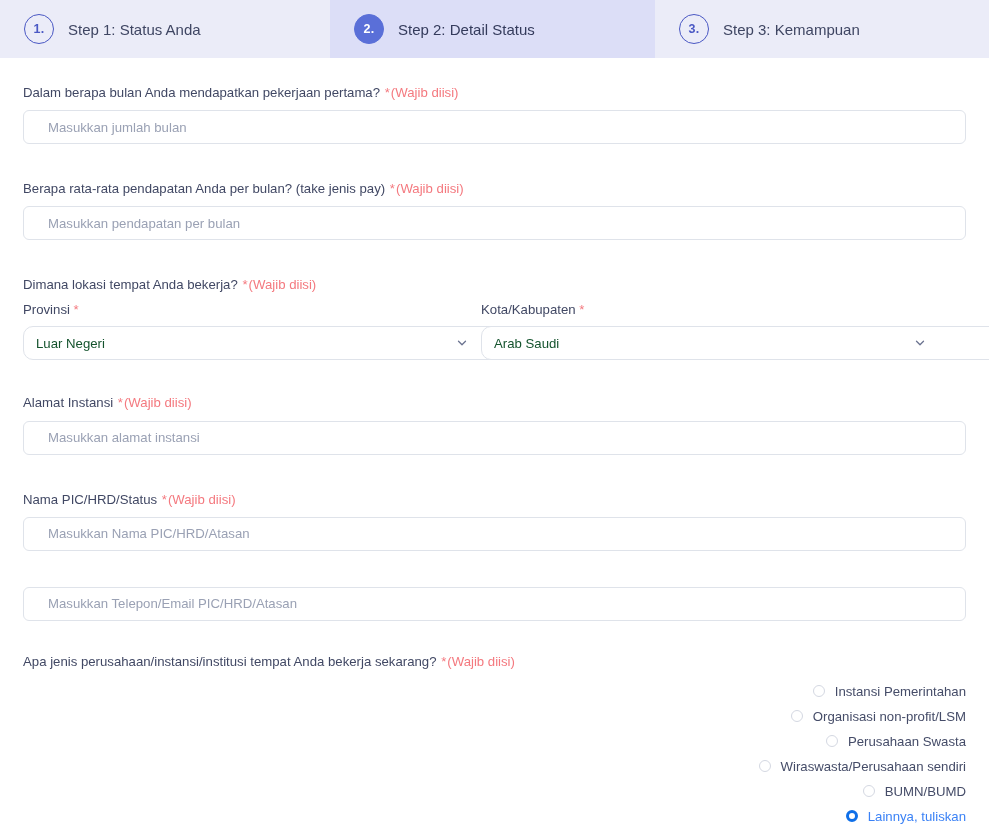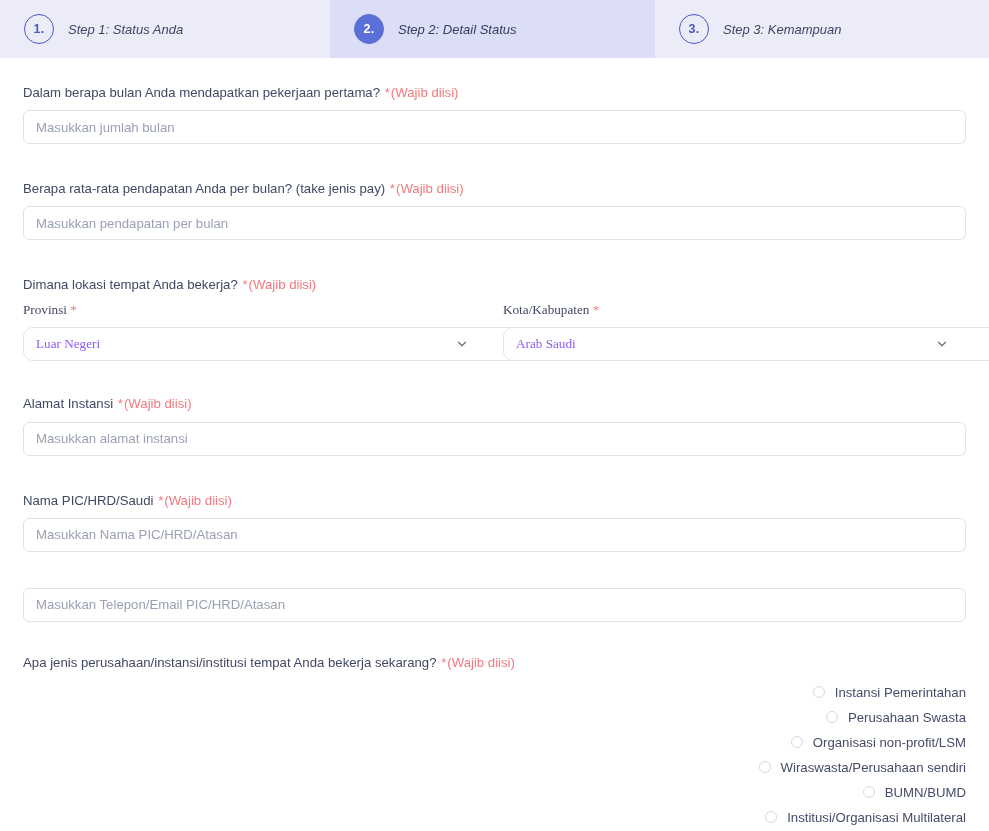--- a/index.html
+++ b/index.html
@@ -47,25 +47,24 @@
     border: 1.4px solid #4a58c4;
     color: #4a58c4;
     background: transparent;
   }
   .step-circle.active {
     background: #5a6fd8;
     color: #ffffff;
     border: 1.4px solid #5a6fd8;
   }
   .step-label {
-    font-size: 13px;
+    font-size: 15px;
     color: #3f4663;
     font-weight: 400;
     white-space: nowrap;
-    font-style: italic;
   }
   .step.s2 .step-label { color: #343b5c; }
 
   
   .form-body {
     padding: 26px 23px 0 23px;
   }
   .q-block { margin-bottom: 8px; }
 
   .q-label {
@@ -84,55 +83,53 @@
   .text-input {
     display: block;
     width: 943px;
     height: 34px;
     border: 1px solid #dfe3ea;
     border-radius: 6px;
     background: #fff;
     font-family: "Liberation Sans", sans-serif;
     font-size: 13.2px;
     color: #0f172a;
-    padding: 0 12px;
+    padding: 0 24px;
     outline: none;
   }
   .text-input::placeholder { color: #9aa1b4; }
 
   .gap-28 { height: 28px; }
   .gap-24 { height: 24px; }
   .gap-26 { height: 26px; }
 
   
   .loc-row {
     display: flex;
-    gap: 22px;
-    font-family: Liberation Serif, serif;
   }
   .loc-col { width: 458px; }
   .sub-label {
     font-size: 13.2px;
     color: #414864;
     margin-bottom: 9px;
   }
   .sub-label .star { color: #f4797f; }
 
   .select-wrap { position: relative; width: 458px; }
   .select-box {
     width: 527px;
     height: 34px;
     border: 1px solid #dfe3ea;
     border-radius: 10px;
     background: #fff;
     display: flex;
     align-items: center;
     padding: 0 12px;
     font-size: 13.2px;
-    color: #8b5cf6;
+    color: #14532d;
     cursor: pointer;
   }
   .chev {
     position: absolute;
     right: 12px; top: 50%;
     transform: translateY(-50%);
     pointer-events: none;
     line-height: 0;
   }
 
@@ -267,21 +264,21 @@
       <span>Alamat Instansi</span>
       <span class="req"><span class="ast">*</span><span>(Wajib diisi)</span></span>
     </div>
     <input class="text-input" type="text" placeholder="Masukkan alamat instansi" style="">
   </div>
 
   <div class="gap-28"></div>
 
   <div class="q-block">
     <div class="q-label">
-      <span>Nama PIC/HRD/Saudi</span>
+      <span>Nama PIC/HRD/Status</span>
       <span class="req"><span class="ast">*</span><span>(Wajib diisi)</span></span>
     </div>
     <input class="text-input" type="text" placeholder="Masukkan Nama PIC/HRD/Atasan" style="">
   </div>
 
   <div class="gap-28"></div>
 
   <div class="q-block">
     <input class="text-input" type="text" placeholder="Masukkan Telepon/Email PIC/HRD/Atasan" style="">
   </div>
@@ -296,42 +293,38 @@
 
     <div class="radio-group">
 
       <div class="radio-row">
         <span class="radio-dot"></span>
         <span class="radio-text">Instansi Pemerintahan</span>
       </div>
 
       <div class="radio-row">
         <span class="radio-dot"></span>
+        <span class="radio-text">Organisasi non-profit/LSM</span>
+      </div>
+
+      <div class="radio-row">
+        <span class="radio-dot"></span>
         <span class="radio-text">Perusahaan Swasta</span>
       </div>
 
       <div class="radio-row">
         <span class="radio-dot"></span>
-        <span class="radio-text">Organisasi non-profit/LSM</span>
-      </div>
-
-      <div class="radio-row">
-        <span class="radio-dot"></span>
         <span class="radio-text">Wiraswasta/Perusahaan sendiri</span>
       </div>
 
       <div class="radio-row">
         <span class="radio-dot"></span>
         <span class="radio-text">BUMN/BUMD</span>
       </div>
 
-      <div class="radio-row">
-        <span class="radio-dot"></span>
-        <span class="radio-text">Institusi/Organisasi Multilateral</span>
-      </div>
 
       <div class="radio-row checked">
         <span class="radio-dot checked"></span>
         <span class="radio-text">Lainnya, tuliskan</span>
       </div>
 
     </div>
 
   </div>
 

